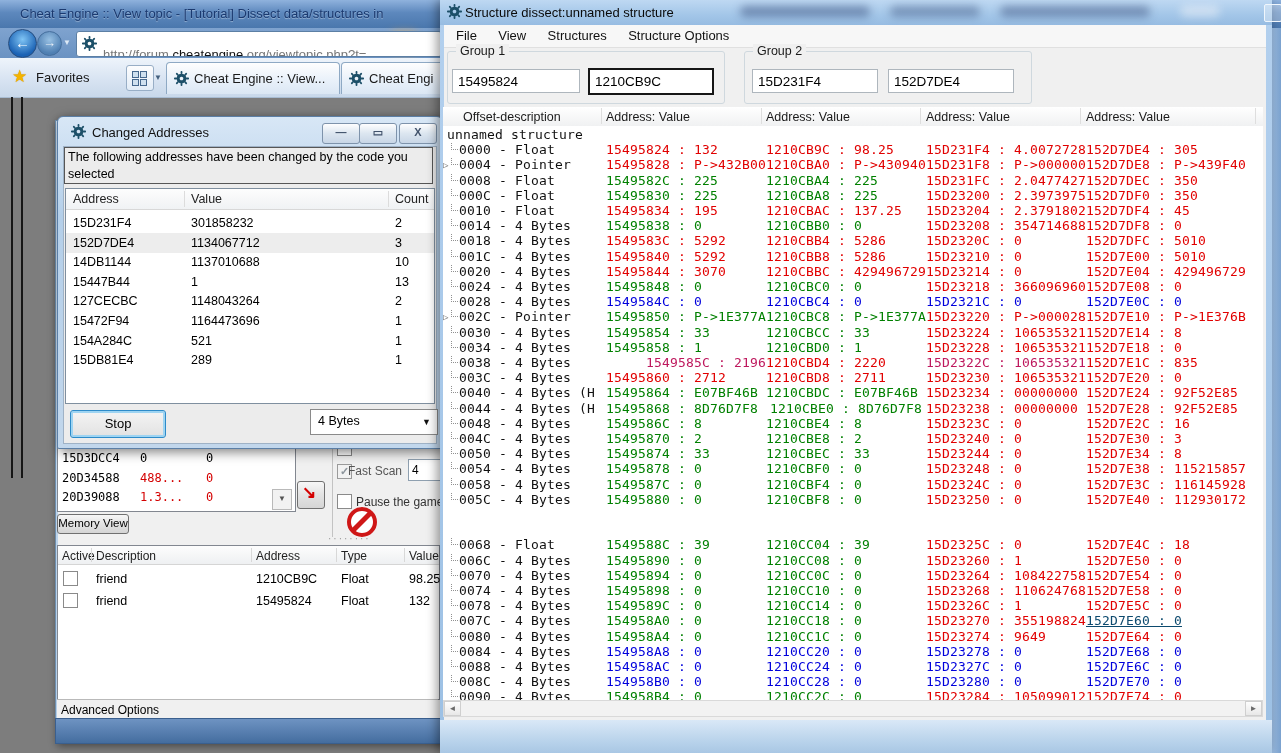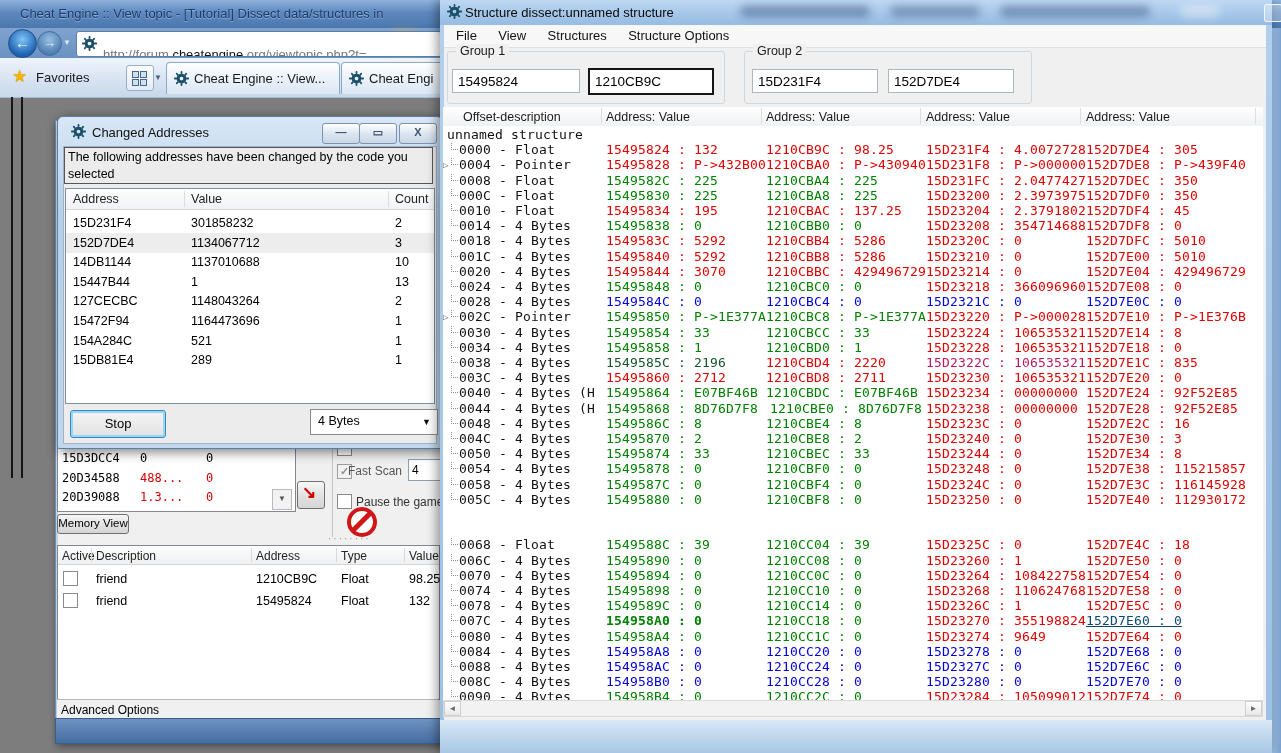--- a/index.html
+++ b/index.html
@@ -477,21 +477,21 @@
       </div>
       <div class="dt-row" style="top: 213.8px;">
         <span class="dt-off tree">0034 - 4 Bytes</span>
         <span class="dt-cell c1" style="color: rgb(0, 128, 0);">15495858 : 1</span>
         <span class="dt-cell c2" style="color: rgb(0, 128, 0);">1210CBD0 : 1</span>
         <span class="dt-cell c3" style="color: rgb(225, 0, 0);">15D23228 : 106535321</span>
         <span class="dt-cell c4" style="color: rgb(225, 0, 0);">152D7E18 : 0</span>
       </div>
       <div class="dt-row" style="top: 229px;">
         <span class="dt-off tree">0038 - 4 Bytes</span>
-        <span class="dt-cell c1" style="color: #14532d;">1549585C : 2196</span>
+        <span class="dt-cell c1" style="color: #be185d; text-align: right;">1549585C : 2196</span>
         <span class="dt-cell c2" style="color: rgb(225, 0, 0);">1210CBD4 : 2220</span>
         <span class="dt-cell c3" style="color: #be185d;">15D2322C : 106535321</span>
         <span class="dt-cell c4" style="color: rgb(225, 0, 0);">152D7E1C : 835</span>
       </div>
       <div class="dt-row" style="top: 244.2px;">
         <span class="dt-off tree">003C - 4 Bytes</span>
         <span class="dt-cell c1" style="color: rgb(225, 0, 0);">15495860 : 2712</span>
         <span class="dt-cell c2" style="color: rgb(225, 0, 0);">1210CBD8 : 2711</span>
         <span class="dt-cell c3" style="color: rgb(225, 0, 0);">15D23230 : 106535321</span>
         <span class="dt-cell c4" style="color: rgb(225, 0, 0);">152D7E20 : 0</span>
@@ -582,21 +582,21 @@
       </div>
       <div class="dt-row" style="top: 472.2px;">
         <span class="dt-off tree">0078 - 4 Bytes</span>
         <span class="dt-cell c1" style="color: rgb(0, 128, 0);">1549589C : 0</span>
         <span class="dt-cell c2" style="color: rgb(0, 128, 0);">1210CC14 : 0</span>
         <span class="dt-cell c3" style="color: rgb(225, 0, 0);">15D2326C : 1</span>
         <span class="dt-cell c4" style="color: rgb(225, 0, 0);">152D7E5C : 0</span>
       </div>
       <div class="dt-row" style="top: 487.4px;">
         <span class="dt-off tree">007C - 4 Bytes</span>
-        <span class="dt-cell c1" style="color: rgb(0, 128, 0); font-weight: bold;">154958A0 : 0</span>
+        <span class="dt-cell c1" style="color: rgb(0, 128, 0);">154958A0 : 0</span>
         <span class="dt-cell c2" style="color: rgb(0, 128, 0);">1210CC18 : 0</span>
         <span class="dt-cell c3" style="color: rgb(225, 0, 0);">15D23270 : 355198824</span>
         <span class="dt-cell c4" style="color: #0c4a6e; text-decoration: underline;">152D7E60 : 0</span>
       </div>
       <div class="dt-row" style="top: 502.6px;">
         <span class="dt-off tree">0080 - 4 Bytes</span>
         <span class="dt-cell c1" style="color: rgb(0, 128, 0);">154958A4 : 0</span>
         <span class="dt-cell c2" style="color: rgb(0, 128, 0);">1210CC1C : 0</span>
         <span class="dt-cell c3" style="color: rgb(225, 0, 0);">15D23274 : 9649</span>
         <span class="dt-cell c4" style="color: rgb(225, 0, 0);">152D7E64 : 0</span>

